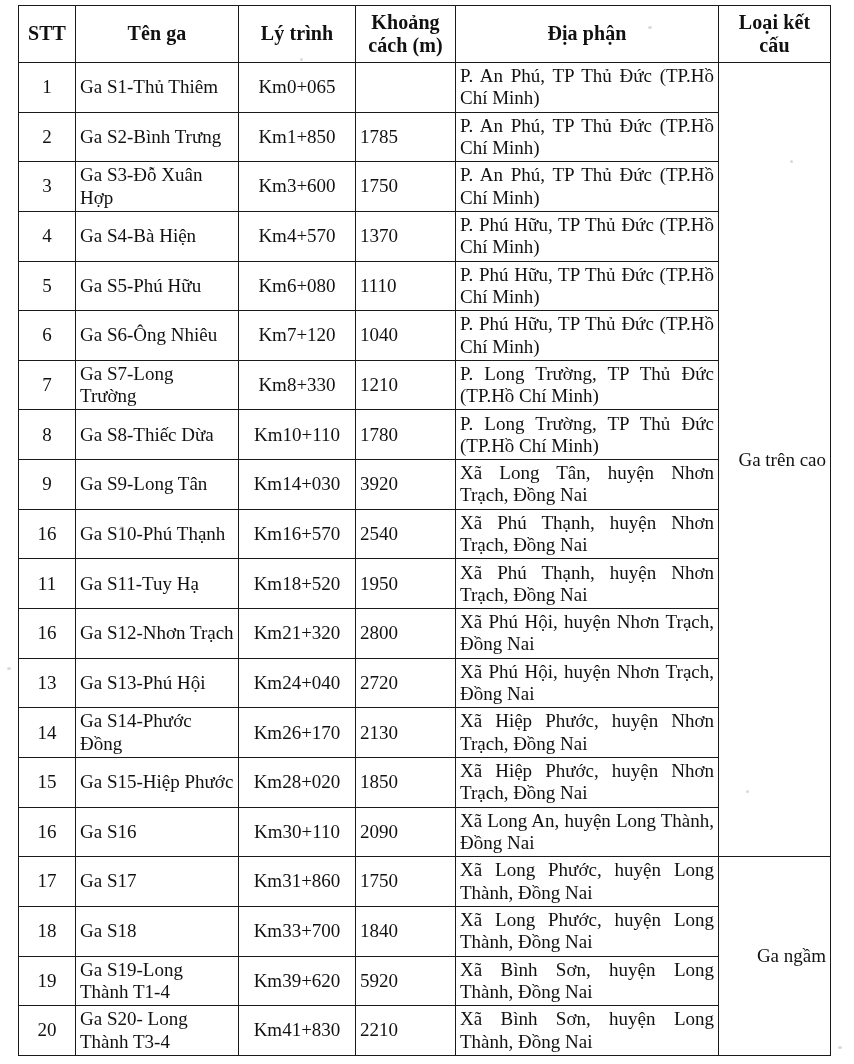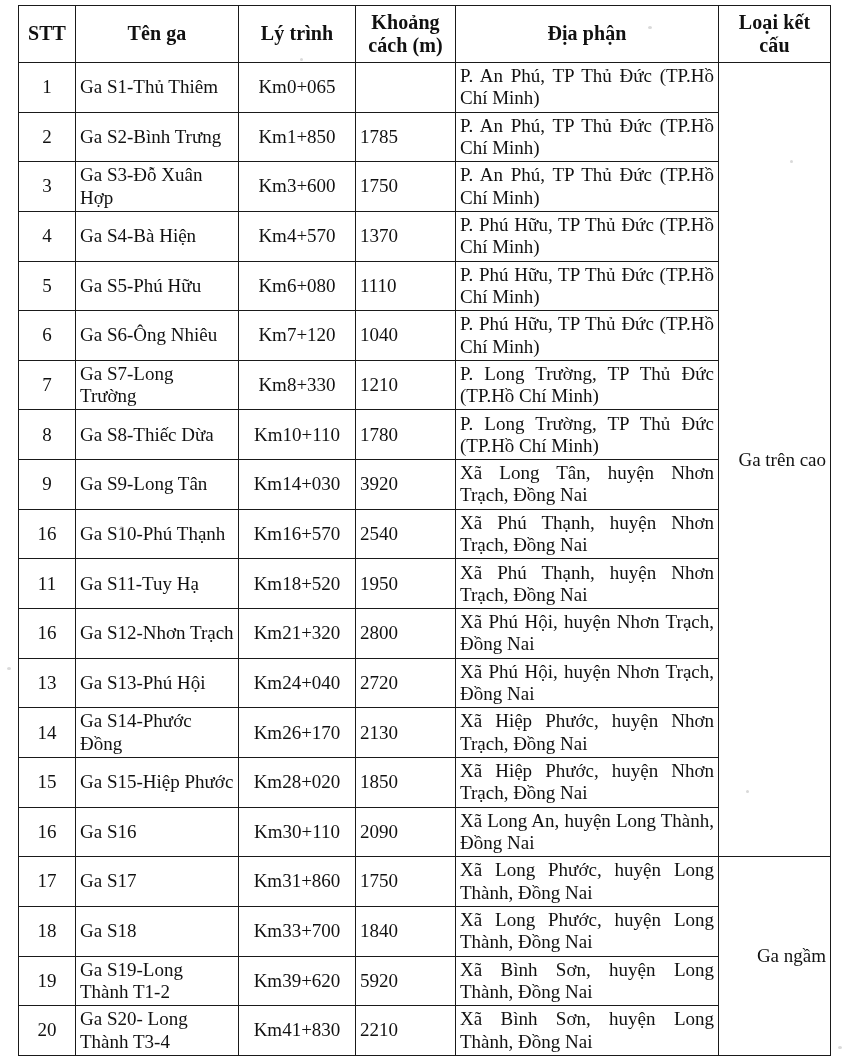--- a/index.html
+++ b/index.html
@@ -261,21 +261,21 @@
           </tr>
           <tr>
             <td class="cell-stt">18</td>
             <td class="cell-name">Ga S18</td>
             <td class="cell-chain">Km33+700</td>
             <td class="cell-dist">1840</td>
             <td class="cell-area">Xã Long Phước, huyện Long Thành, Đồng Nai</td>
           </tr>
           <tr>
             <td class="cell-stt">19</td>
-            <td class="cell-name">Ga S19-Long Thành T1-2</td>
+            <td class="cell-name">Ga S19-Long Thành T1-4</td>
             <td class="cell-chain">Km39+620</td>
             <td class="cell-dist">5920</td>
             <td class="cell-area">Xã Bình Sơn, huyện Long Thành, Đồng Nai</td>
           </tr>
           <tr>
             <td class="cell-stt">20</td>
             <td class="cell-name">Ga S20- Long Thành T3-4</td>
             <td class="cell-chain">Km41+830</td>
             <td class="cell-dist">2210</td>
             <td class="cell-area">Xã Bình Sơn, huyện Long Thành, Đồng Nai</td>

